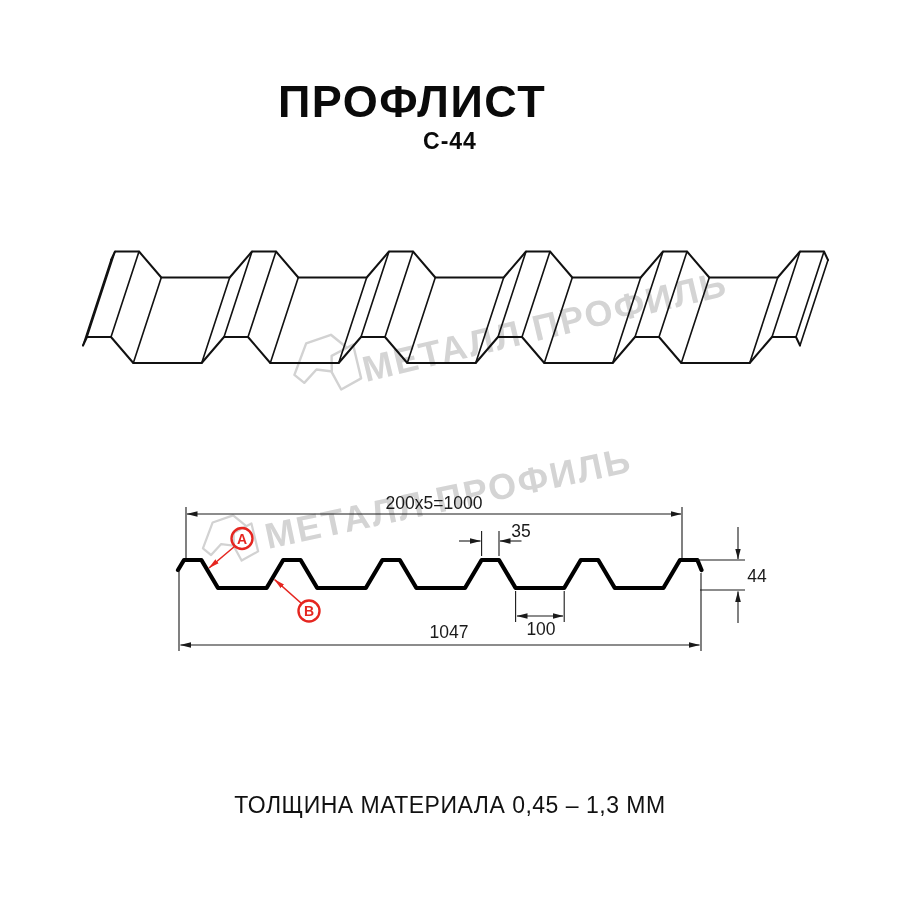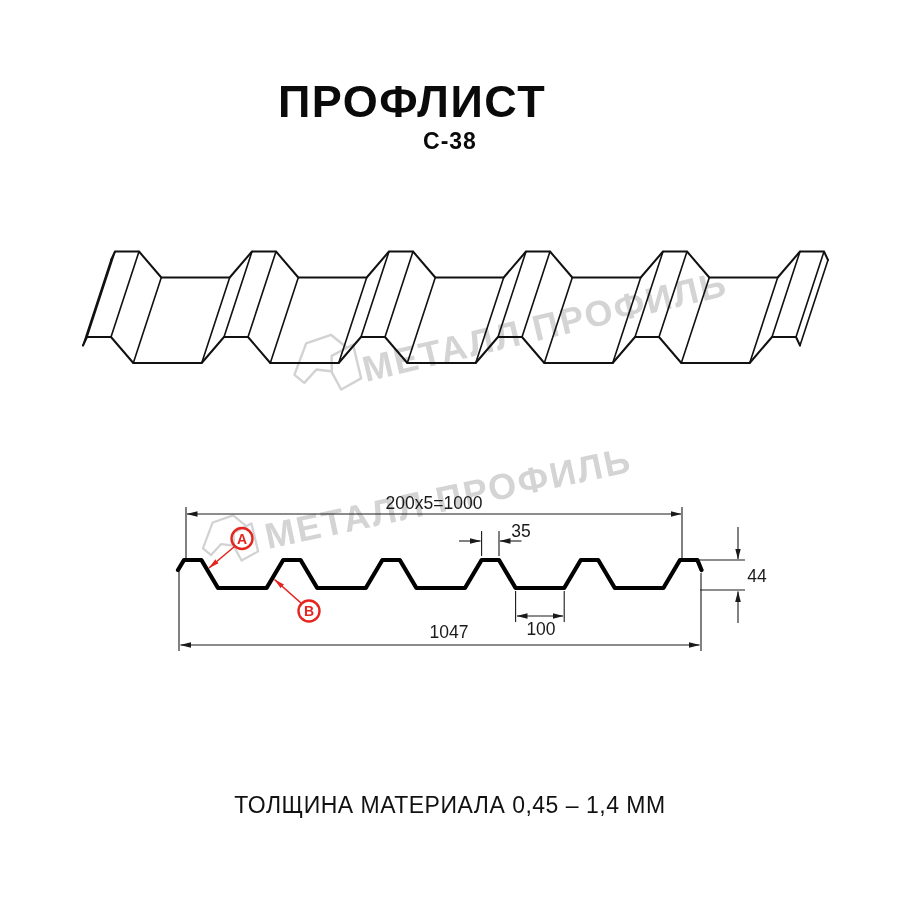--- a/index.html
+++ b/index.html
@@ -27,21 +27,21 @@
   .dim-thin{stroke:#1a1a1a;stroke-width:1.1;fill:none;}
   .dim-text{font-size:17.5px;fill:#1a1a1a;}
   .red-line{stroke:#e52620;stroke-width:1.6;fill:none;}
   .red-circ{stroke:#e52620;stroke-width:2.4;fill:none;}
   .red-text{font-size:14px;font-weight:700;fill:#e52620;}
 </style>
 </head>
 <body>
 
 <div class="page-title">ПРОФЛИСТ</div>
-<div class="page-subtitle">С-38</div>
+<div class="page-subtitle">С-44</div>
 
 <svg width="900" height="900" viewBox="0 0 900 900">
   <defs>
     <marker id="arrB" orient="auto-start-reverse" markerWidth="12" markerHeight="8" refX="10.5" refY="4" markerUnits="userSpaceOnUse">
       <path d="M11 4L0 1.2L0 6.8Z" fill="#1a1a1a"></path>
     </marker>
     <marker id="arrR" orient="auto" markerWidth="12" markerHeight="8" refX="10.5" refY="4" markerUnits="userSpaceOnUse">
       <path d="M11 4L0 1.5L0 6.5Z" fill="#e52620"></path>
     </marker>
   </defs>
@@ -93,13 +93,13 @@
       <text class="red-text" x="242" y="543.5" text-anchor="middle">А</text>
     </g>
     <g>
       <line class="red-line" x1="301.5" y1="603.5" x2="274.5" y2="579.5" marker-end="url(#arrR)"></line>
       <circle class="red-circ" cx="309" cy="611" r="10.5"></circle>
       <text class="red-text" x="309" y="616" text-anchor="middle">В</text>
     </g>
   </g>
 </svg>
 
-<div class="page-caption">ТОЛЩИНА МАТЕРИАЛА 0,45 – 1,4 ММ</div>
+<div class="page-caption">ТОЛЩИНА МАТЕРИАЛА 0,45 – 1,3 ММ</div>
 
 </body></html>

